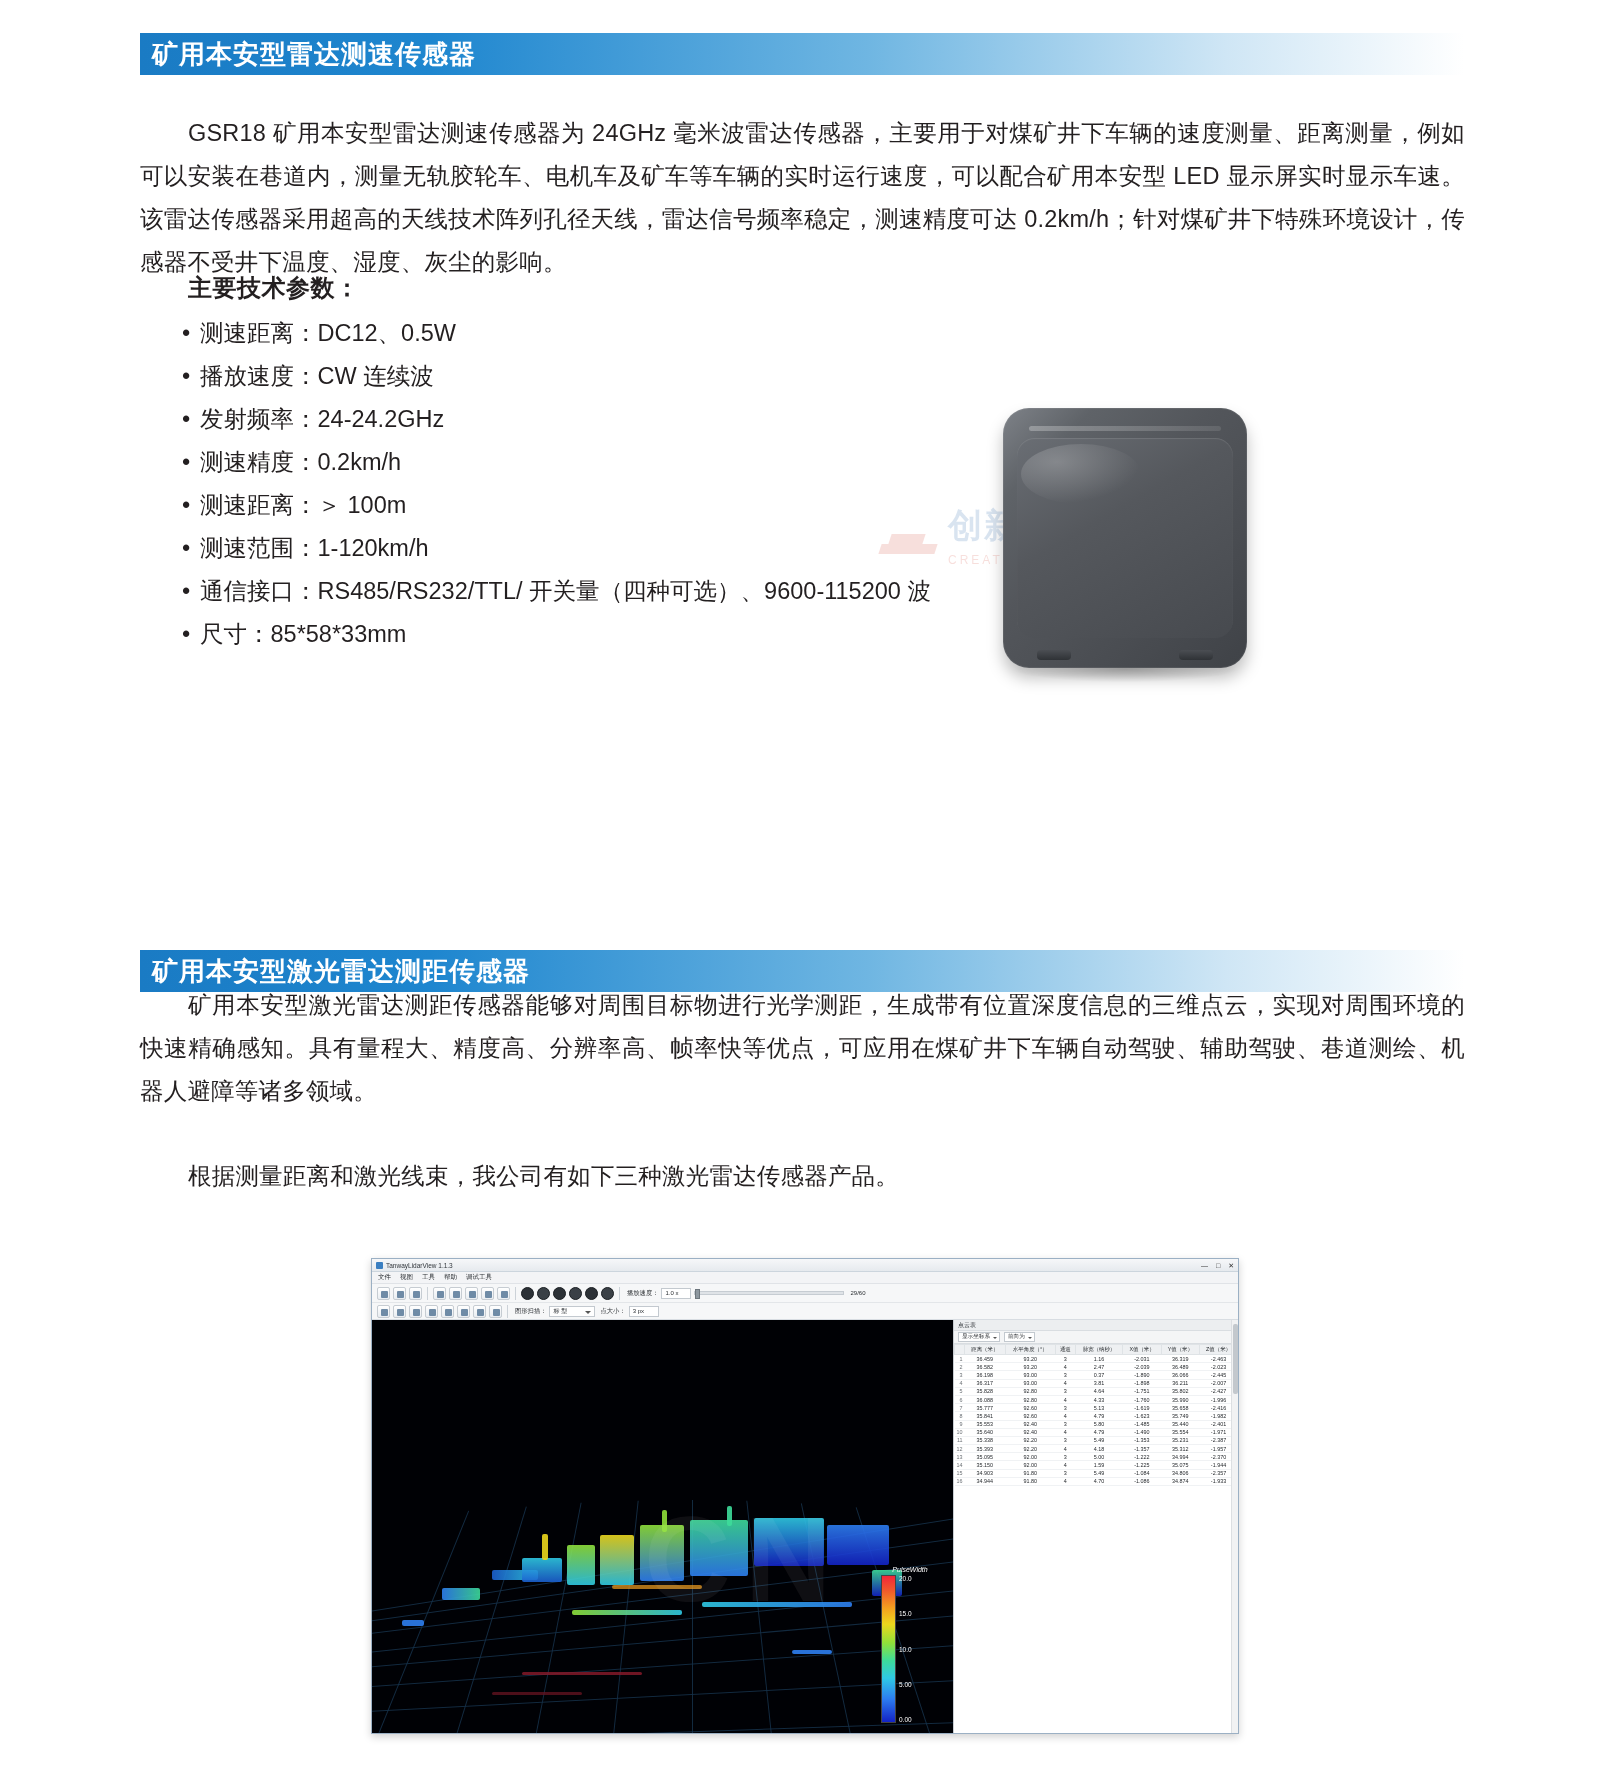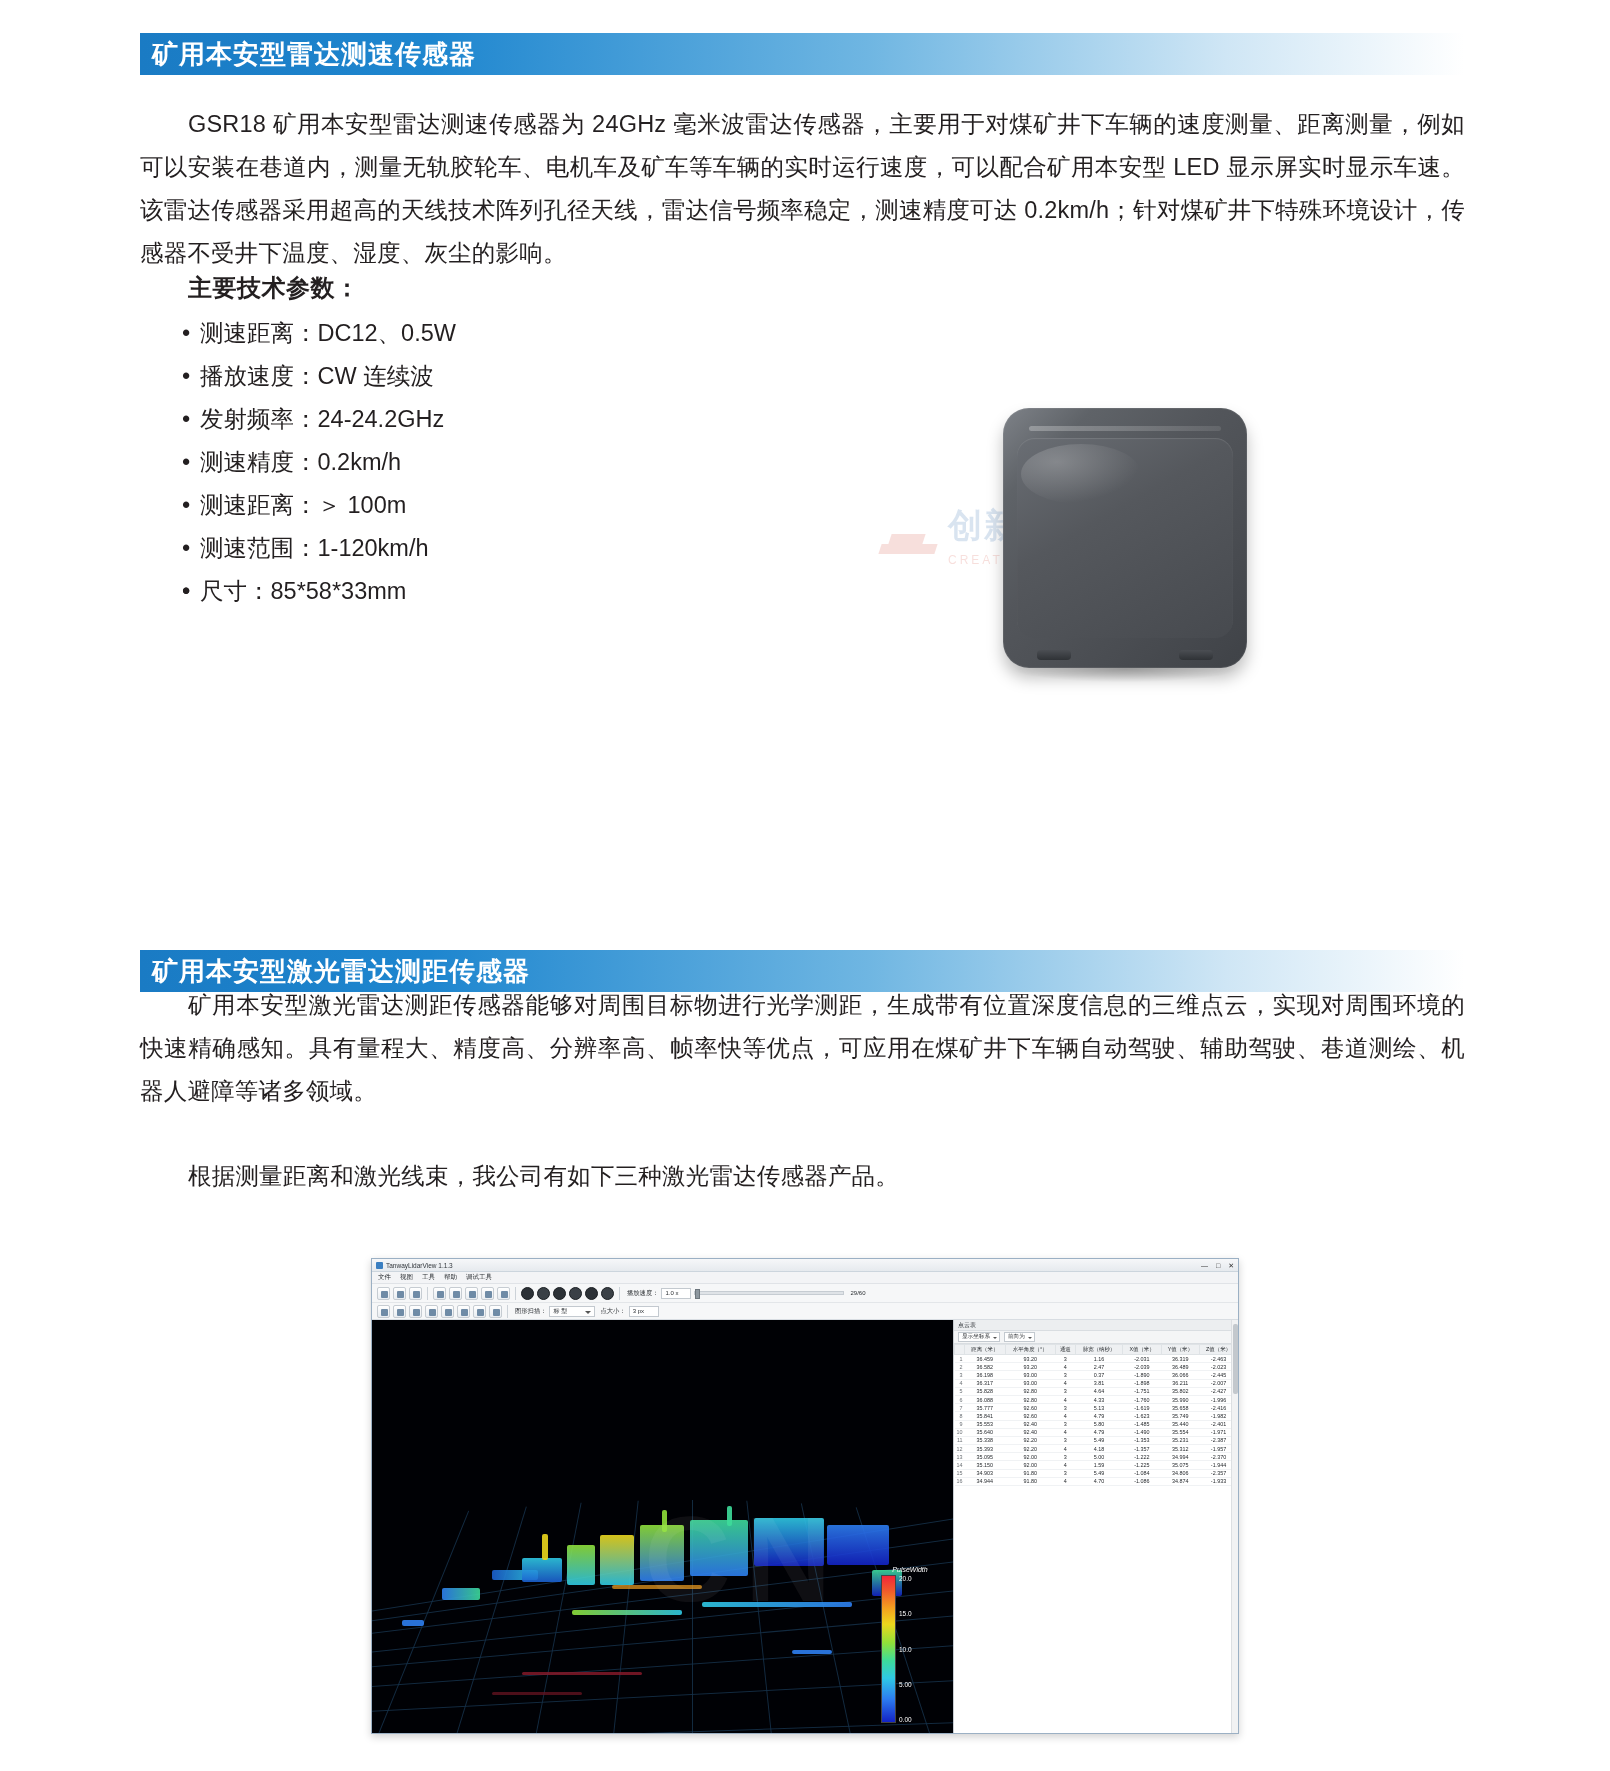--- a/index.html
+++ b/index.html
@@ -279,32 +279,32 @@
     letter-spacing:14px; pointer-events:none;
   }
 </style>
 </head>
 <body>
 
 <div class="banner" style="top:33px;">
   <span class="btitle">矿用本安型雷达测速传感器</span>
 </div>
 
-<div class="para indent" style="left:140px; top:103px; width:1325px;">GSR18 矿用本安型雷达测速传感器为 24GHz 毫米波雷达传感器，主要用于对煤矿井下车辆的速度测量、距离测量，例如可以安装在巷道内，测量无轨胶轮车、电机车及矿车等车辆的实时运行速度，可以配合矿用本安型 LED 显示屏实时显示车速。该雷达传感器采用超高的天线技术阵列孔径天线，雷达信号频率稳定，测速精度可达 0.2km/h；针对煤矿井下特殊环境设计，传感器不受井下温度、湿度、灰尘的影响。</div>
+<div class="para indent" style="left:140px; top:112px; width:1325px;">GSR18 矿用本安型雷达测速传感器为 24GHz 毫米波雷达传感器，主要用于对煤矿井下车辆的速度测量、距离测量，例如可以安装在巷道内，测量无轨胶轮车、电机车及矿车等车辆的实时运行速度，可以配合矿用本安型 LED 显示屏实时显示车速。该雷达传感器采用超高的天线技术阵列孔径天线，雷达信号频率稳定，测速精度可达 0.2km/h；针对煤矿井下特殊环境设计，传感器不受井下温度、湿度、灰尘的影响。</div>
 
 <div class="subhead" style="left:188px; top:272px;">主要技术参数：</div>
 
 <ul class="speclist" style="left:178px; top:312px; width:1000px;">
   <li><span class="dot">•</span><span>测速距离：DC12、0.5W</span></li>
   <li><span class="dot">•</span><span>播放速度：CW 连续波</span></li>
   <li><span class="dot">•</span><span>发射频率：24-24.2GHz</span></li>
   <li><span class="dot">•</span><span>测速精度：0.2km/h</span></li>
   <li><span class="dot">•</span><span>测速距离：＞ 100m</span></li>
   <li><span class="dot">•</span><span>测速范围：1-120km/h</span></li>
-  <li><span class="dot">•</span></li>
+  <li><span class="dot">•</span><span>通信接口：RS485/RS232/TTL/ 开关量（四种可选）、9600-115200 波</span></li>
   <li><span class="dot">•</span><span>尺寸：85*58*33mm</span></li>
 </ul>
 
 <div class="watermark">
   <div class="wm-mark"></div>
   <div>
     <div class="wm-text">创新智造</div>
     <div class="wm-sub">CREATION</div>
   </div>
 </div>

